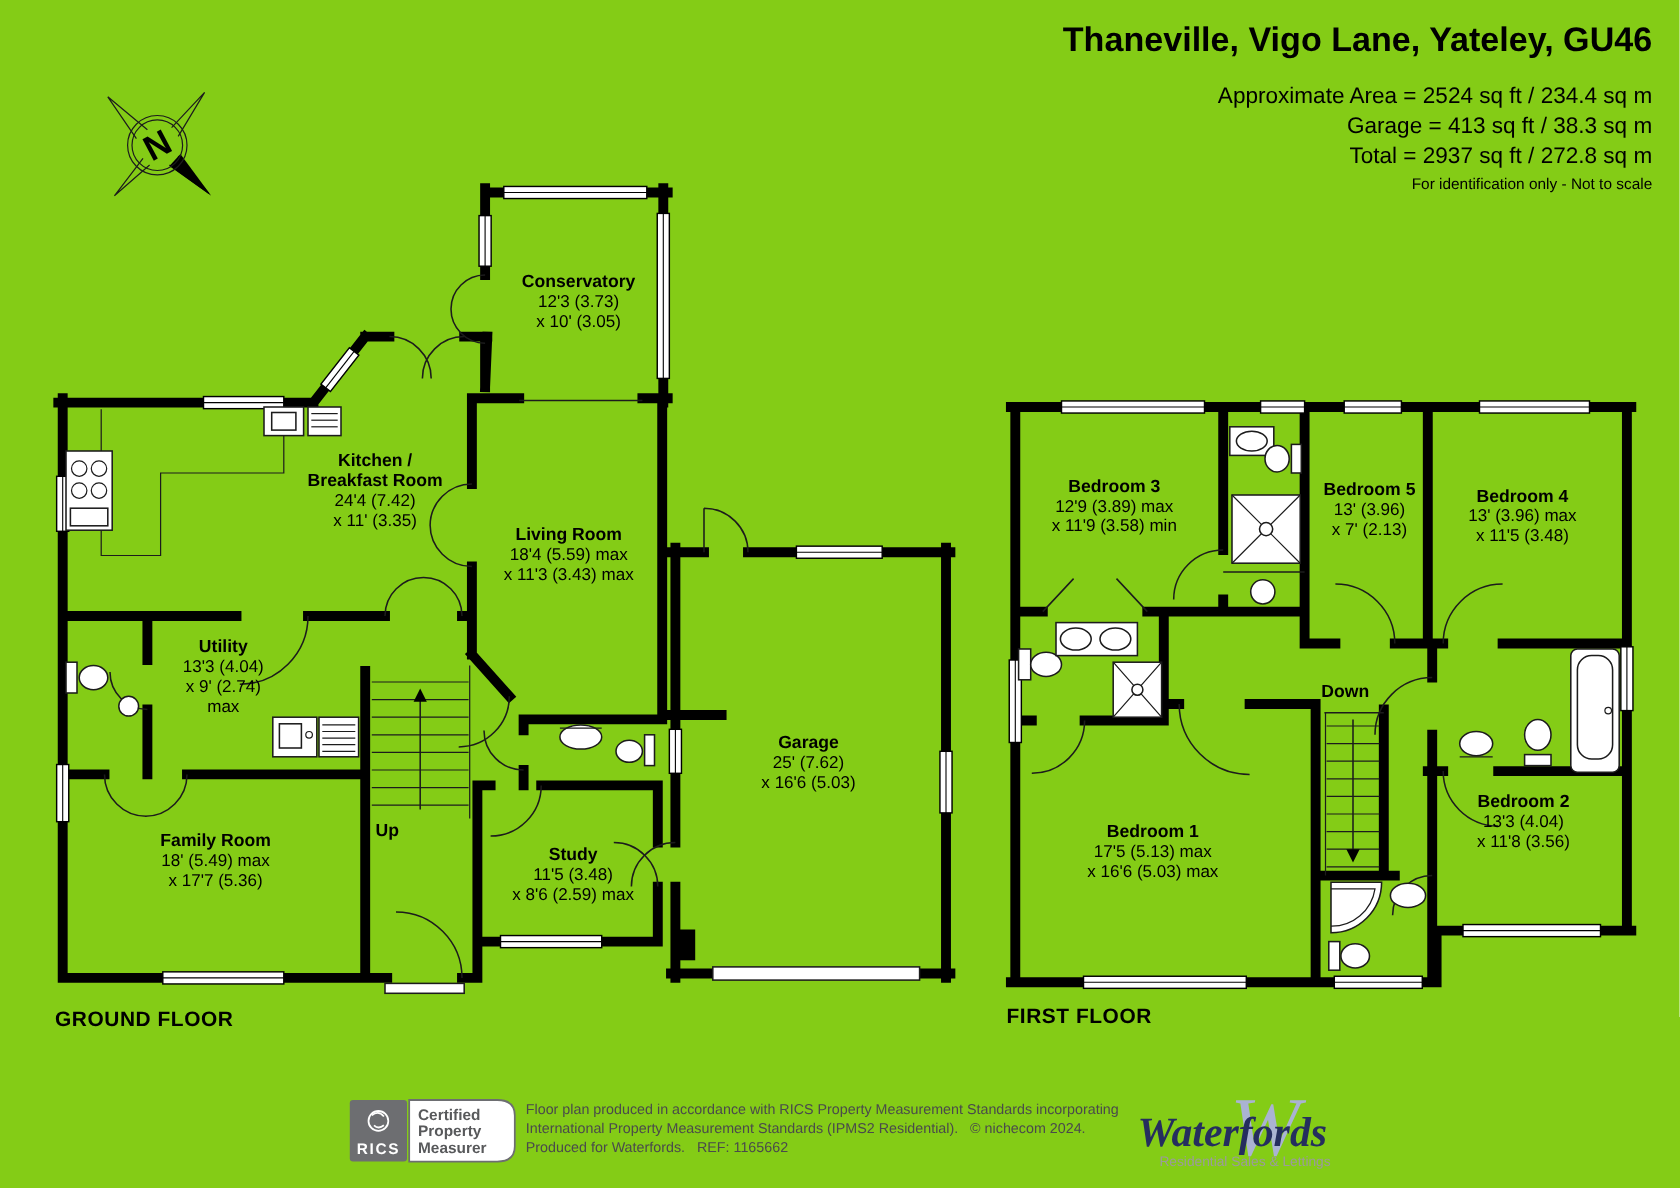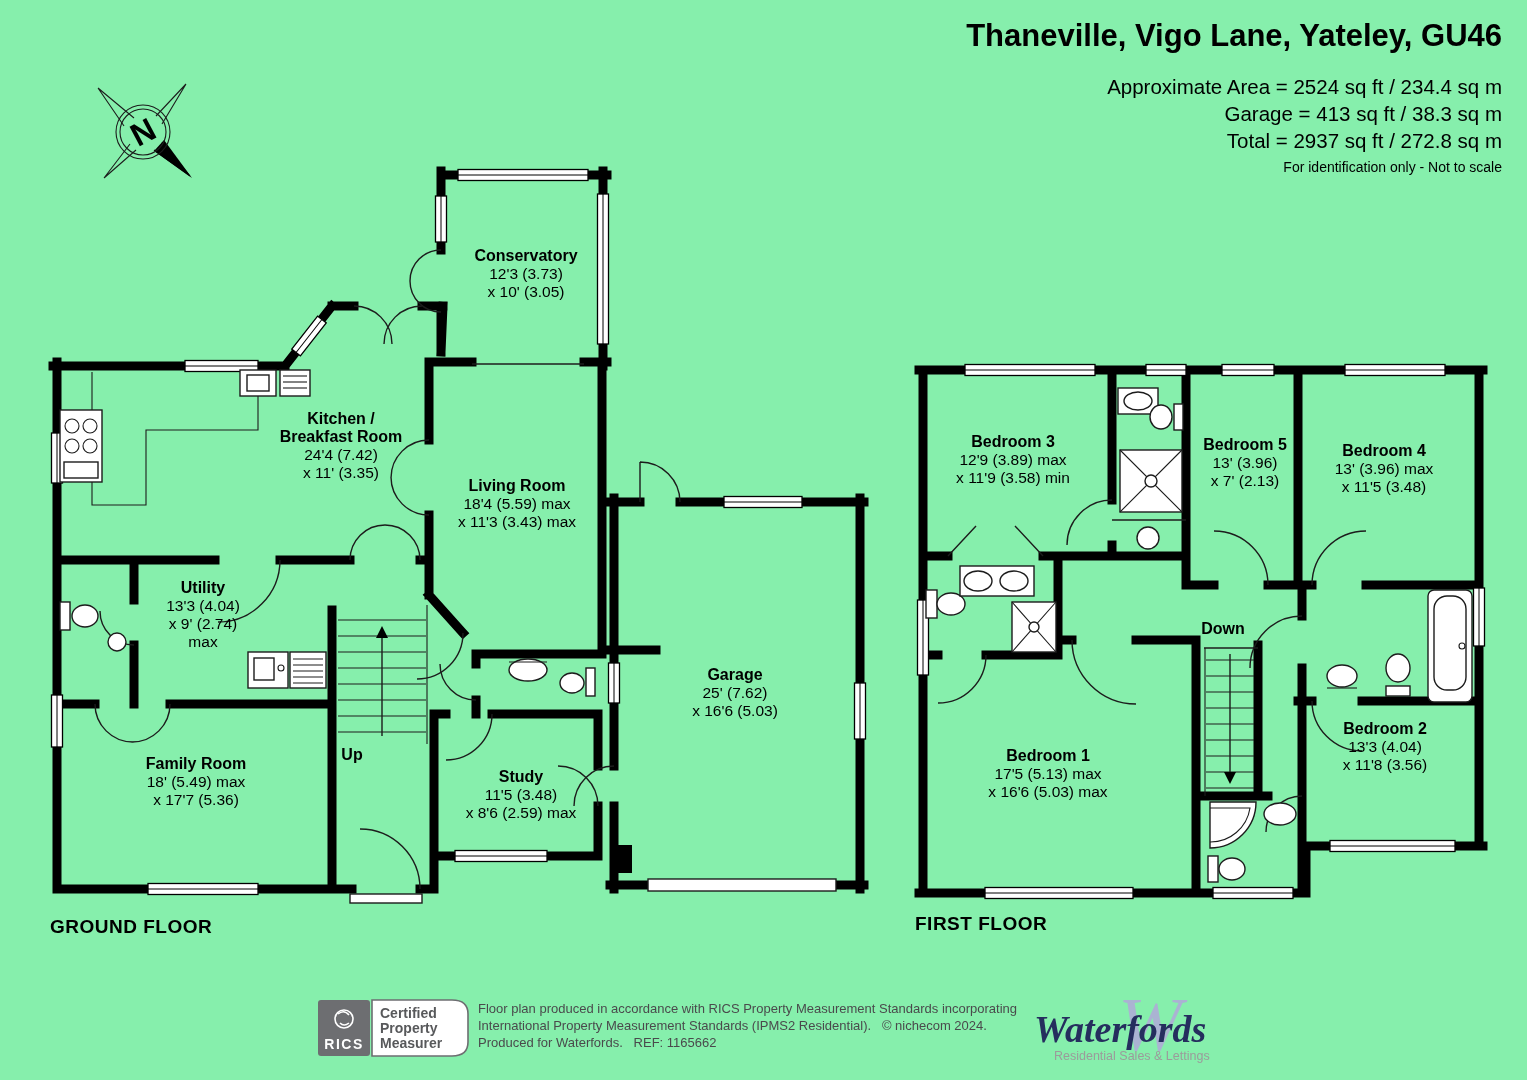--- a/index.html
+++ b/index.html
@@ -1,16 +1,16 @@
 <!DOCTYPE html>
 <html><head>
 <meta charset="utf-8">
 <style>
   html,body{margin:0;padding:0;background:#fff;}
-  .page{position:relative;width:1527px;height:1080px;background:#86efac;overflow:hidden;
+  .page{position:relative;width:1527px;height:1080px;background:#84cc16;overflow:hidden;
         font-family:"Liberation Sans", sans-serif;}
   svg{position:absolute;left:0;top:0;}
   svg text{font-family:"Liberation Sans", sans-serif;fill:#000;}
   .wall{stroke:#000;stroke-width:9;fill:none;stroke-linecap:square;}
   .thin{stroke:#1c1c1c;stroke-width:1.4;fill:none;}
   .thin2{stroke:#1c1c1c;stroke-width:1.1;fill:none;}
   .fix{stroke:#1c1c1c;stroke-width:1.4;fill:#fff;}
   .blk{fill:#000;stroke:none;}
   .win-r{fill:#fff;stroke:#000;stroke-width:1.3;}
   .win-l{stroke:#000;stroke-width:1;}

